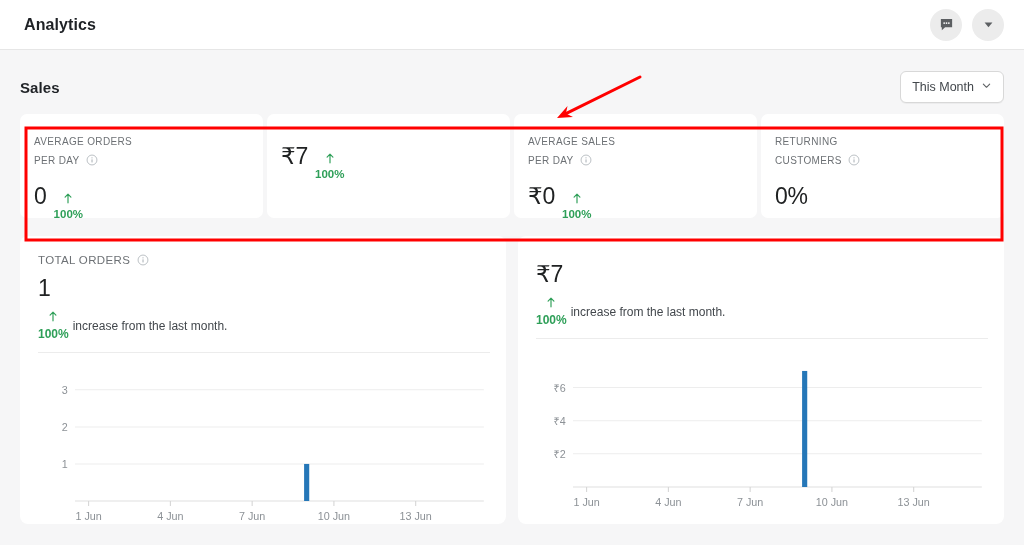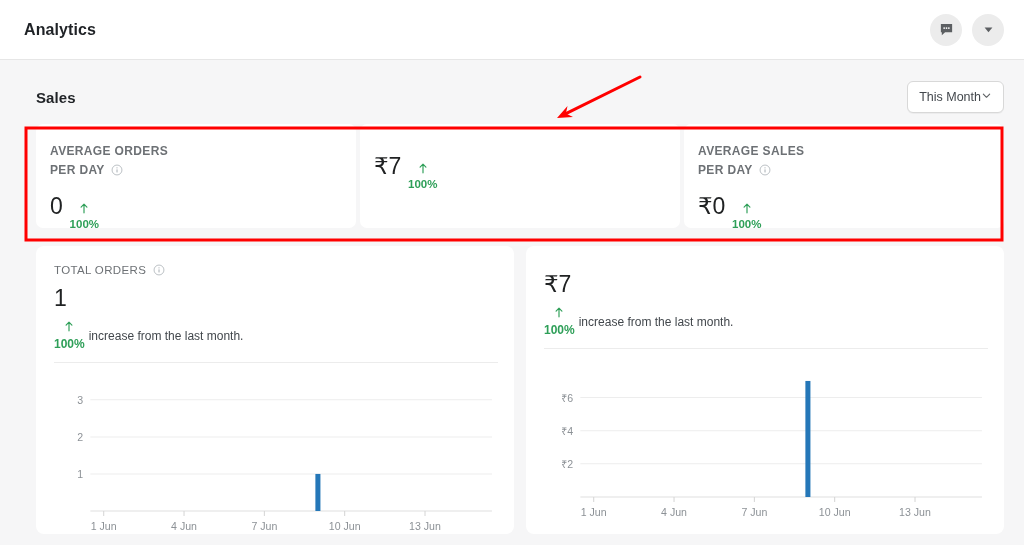--- a/index.html
+++ b/index.html
@@ -12,21 +12,21 @@
 
   body {
     font-family: "Liberation Sans", "DejaVu Sans", sans-serif;
     background: #f6f6f7;
     color: #202223;
     position: relative;
   }
 
   
   .app-header {
-    height: 60px;
+    height: 50px;
     background: #ffffff;
     border-bottom: 1px solid #e6e6e6;
     display: flex;
     align-items: center;
     justify-content: space-between;
     padding: 0 20px 0 24px;
   }
   .app-title {
     font-size: 16px;
     font-weight: 600;
@@ -48,21 +48,20 @@
     align-items: center;
     justify-content: center;
     cursor: pointer;
   }
   .icon-btn svg { display: block; }
 
   
   .page {
     padding: 0 20px;
     position: relative;
-    margin-left: 16px;
   }
 
   .section-row {
     display: flex;
     align-items: center;
     justify-content: space-between;
     height: 62px;
     padding-top: 12px;
   }
   .section-title {
@@ -73,21 +72,21 @@
   }
 
   .select-btn {
     background: #ffffff;
     border: 1px solid #d8d8d8;
     border-radius: 6px;
     height: 32px;
     padding: 0 11px;
     display: flex;
     align-items: center;
-    gap: 0;
+    gap: 7px;
     font-size: 12.5px;
     color: #42474c;
     cursor: pointer;
     box-shadow: 0 1px 0 rgba(0,0,0,0.04);
     font-family: inherit;
   }
 
   
   .kpi-strip {
     display: flex;
@@ -96,26 +95,25 @@
   }
   .kpi-card {
     flex: 1 1 0;
     background: #ffffff;
     border-radius: 7px;
     height: 104px;
     padding: 18px 16px 0 14px;
     overflow: hidden;
   }
   .kpi-label {
-    font-size: 12px;
+    font-size: 10px;
     letter-spacing: 0.35px;
     color: #6d7175;
     line-height: 19px;
     text-transform: uppercase;
-    font-weight: bold;
   }
   .kpi-label .info-icon {
     display: inline-block;
     vertical-align: -2px;
     margin-left: 3px;
   }
   .kpi-value-row {
     display: flex;
     align-items: baseline;
     gap: 7px;
@@ -297,20 +295,37 @@
           <span>
             <svg width="10" height="11" viewBox="0 0 12 14">
               <path d="M6 1.5v11M2.3 5.2L6 1.5l3.7 3.7" stroke="#2e9f58" stroke-width="1.5" fill="none" stroke-linecap="round" stroke-linejoin="round"></path>
             </svg>
           </span>
           <span>100%</span>
         </span>
       </div>
     </div>
 
+    <div class="kpi-card">
+      <div class="kpi-label">
+        <span>RETURNING</span><br>
+        <span>CUSTOMERS</span>
+        <span class="info-icon">
+          <svg width="12" height="12" viewBox="0 0 16 16">
+            <circle cx="8" cy="8" r="6.6" fill="none" stroke="#aeb4b9" stroke-width="1.1"></circle>
+            <circle cx="8" cy="5.1" r="0.85" fill="#aeb4b9"></circle>
+            <rect x="7.3" y="6.9" width="1.45" height="4.4" rx="0.7" fill="#aeb4b9"></rect>
+          </svg>
+        </span>
+      </div>
+      <div class="kpi-value-row">
+        <span class="kpi-value">0%</span>
+
+      </div>
+    </div>
 
   </div>
 
   <div class="chart-row">
 
     <div class="chart-card">
       <div class="chart-label">
         <span>TOTAL ORDERS</span>
         <span class="info-icon">
           <svg width="12" height="12" viewBox="0 0 16 16">

